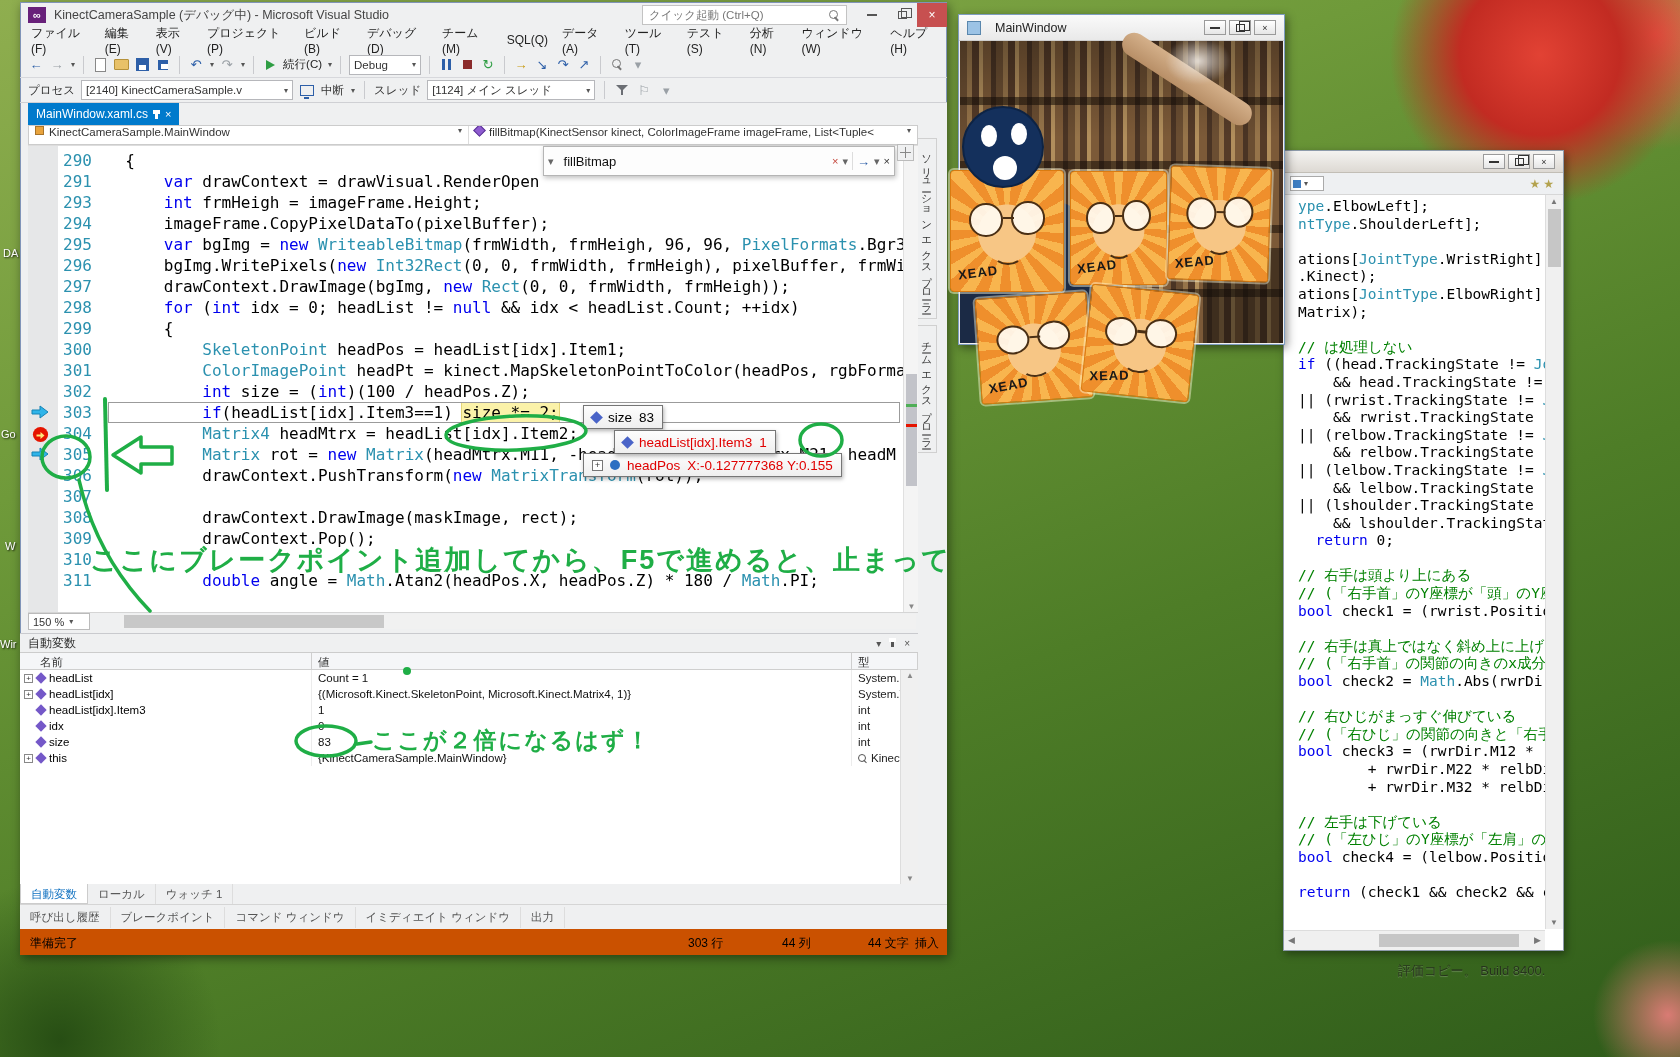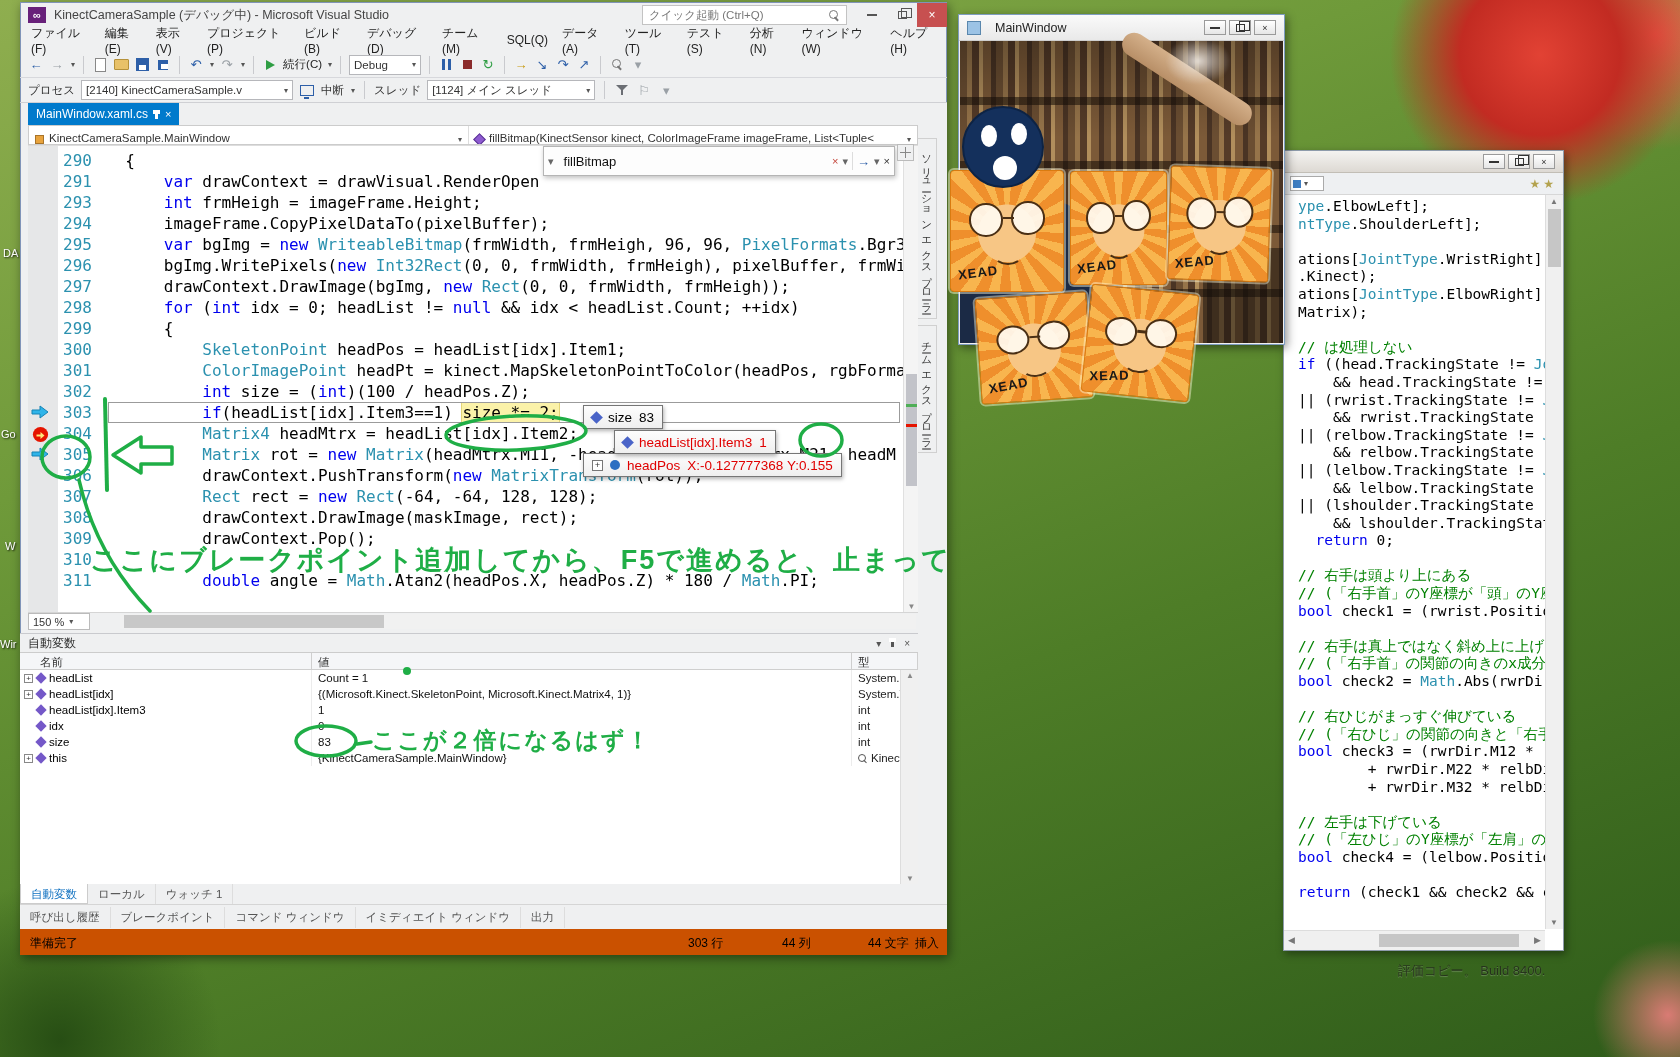--- a/index.html
+++ b/index.html
@@ -52,21 +52,21 @@
 .monico::after{content:"";position:absolute;left:3px;bottom:-4px;width:5px;height:2px;background:#2d5fa8}
 .funnel{width:12px;height:12px;position:relative}
 .funnel::before{content:"";position:absolute;left:0;top:1px;border-left:6px solid transparent;border-right:6px solid transparent;border-top:6px solid #6b6e74}
 .funnel::after{content:"";position:absolute;left:5px;top:6px;width:2px;height:5px;background:#6b6e74}
 
 #tabstrip{left:20px;top:103px;width:824px;height:22px}
 .doctab{margin-left:8px;height:22px;background:#007acc;color:#fff;font-size:12px;display:flex;align-items:center;gap:7px;padding:0 8px}
 .pinico{width:3px;height:9px;background:#fff;position:relative}
 .pinico::after{content:"";position:absolute;left:-2px;top:0;width:7px;height:4px;background:#fff}
 #navbar{left:28px;top:125px;width:890px;height:20px;background:#fff;border:1px solid #ccc}
-.navcombo{height:100%;display:flex;align-items:flex-end;font-size:11.5px;color:#333;padding:0 6px;gap:5px;overflow:hidden;white-space:nowrap}
+.navcombo{height:100%;display:flex;align-items:flex-start;font-size:11.5px;color:#333;padding:0 6px;gap:5px;overflow:hidden;white-space:nowrap}
 .navcombo .txt{overflow:hidden;white-space:nowrap;flex:1}
 .clsico{width:9px;height:9px;background:#e8a33d;border:1px solid #a8742a}
 .methico{width:9px;height:9px;background:#8e5bd0;border:1px solid #5d3795;transform:rotate(45deg)}
 
 #editor{left:28px;top:145px;width:890px;height:467px;background:#fff;overflow:hidden;border-top:1px solid #ddd}
 .glyphband{position:absolute;left:0;top:0;bottom:0;width:30px;background:#e6e7e8}
 #codelines{position:relative;padding-top:4px;font-family:"DejaVu Sans Mono",monospace;font-size:16px;line-height:21px}
 .cl{display:flex;height:21px;white-space:pre;position:relative}
 .ln{flex:none;margin-left:30px;width:40px;text-align:right;padding-right:6px;color:#2b91af}
 .ct{white-space:pre;margin-left:8px}
@@ -332,21 +332,21 @@
       <div class="cl"><span class="ln">297</span><span class="ct"><span class="tok-p">      drawContext.DrawImage(bgImg, </span><span class="tok-k">new</span><span class="tok-p"> </span><span class="tok-t">Rect</span><span class="tok-p">(0, 0, frmWidth, frmHeigh));</span></span></div>
       <div class="cl"><span class="ln">298</span><span class="ct"><span class="tok-p">      </span><span class="tok-k">for</span><span class="tok-p"> (</span><span class="tok-k">int</span><span class="tok-p"> idx = 0; headList != </span><span class="tok-k">null</span><span class="tok-p"> &amp;&amp; idx &lt; headList.Count; ++idx)</span></span></div>
       <div class="cl"><span class="ln">299</span><span class="ct"><span class="tok-p">      {</span></span></div>
       <div class="cl"><span class="ln">300</span><span class="ct"><span class="tok-p">          </span><span class="tok-t">SkeletonPoint</span><span class="tok-p"> headPos = headList[idx].Item1;</span></span></div>
       <div class="cl"><span class="ln">301</span><span class="ct"><span class="tok-p">          </span><span class="tok-t">ColorImagePoint</span><span class="tok-p"> headPt = kinect.MapSkeletonPointToColor(headPos, rgbFormat</span></span></div>
       <div class="cl"><span class="ln">302</span><span class="ct"><span class="tok-p">          </span><span class="tok-k">int</span><span class="tok-p"> size = (</span><span class="tok-k">int</span><span class="tok-p">)(100 / headPos.Z);</span></span></div>
       <div class="cl boxed"><span class="ln">303</span><span class="ct"><span class="tok-p">          </span><span class="tok-k">if</span><span class="tok-p">(headList[idx].Item3==1) </span><span class="tok-hl">size *= 2;</span></span></div>
       <div class="cl"><span class="ln">304</span><span class="ct"><span class="tok-p">          </span><span class="tok-t">Matrix4</span><span class="tok-p"> headMtrx = headList[idx].Item2;</span></span></div>
       <div class="cl"><span class="ln">305</span><span class="ct"><span class="tok-p">          </span><span class="tok-t">Matrix</span><span class="tok-p"> rot = </span><span class="tok-k">new</span><span class="tok-p"> </span><span class="tok-t">Matrix</span><span class="tok-p">(headMtrx.M11, -headMtrx.M12, headMtrx.M21, headM</span></span></div>
       <div class="cl"><span class="ln">306</span><span class="ct"><span class="tok-p">          drawContext.PushTransform(</span><span class="tok-k">new</span><span class="tok-p"> </span><span class="tok-t">MatrixTransform</span><span class="tok-p">(rot));</span></span></div>
-      <div class="cl"><span class="ln">307</span><span class="ct"><span class="tok-p">          </span><span class="tok-t">Rect</span><span class="tok-p"> rect = </span><span class="tok-k">new</span><span class="tok-p"> </span><span class="tok-t">Rect</span><span class="tok-p">(-64, -64, 128, 128);</span></span></div>
+      <div class="cl"><span class="ln">307</span></div>
       <div class="cl"><span class="ln">308</span><span class="ct"><span class="tok-p">          drawContext.DrawImage(maskImage, rect);</span></span></div>
       <div class="cl"><span class="ln">309</span><span class="ct"><span class="tok-p">          drawContext.Pop();</span></span></div>
       <div class="cl"><span class="ln">310</span><span class="ct"></span></div>
       <div class="cl"><span class="ln">311</span><span class="ct"><span class="tok-p">          </span><span class="tok-k">double</span><span class="tok-p"> angle = </span><span class="tok-t">Math</span><span class="tok-p">.Atan2(headPos.X, headPos.Z) * 180 / </span><span class="tok-t">Math</span><span class="tok-p">.PI;</span></span></div>
     </div>
 
   <div class="mgicon" style="left:3px;top:259px">
     <svg width="18" height="14">
         <path d="M1,5 h8 v-4 l8,6 -8,6 v-4 h-8 z" fill="#2fb4e9" stroke="#1583b5"></path>
       </svg>

